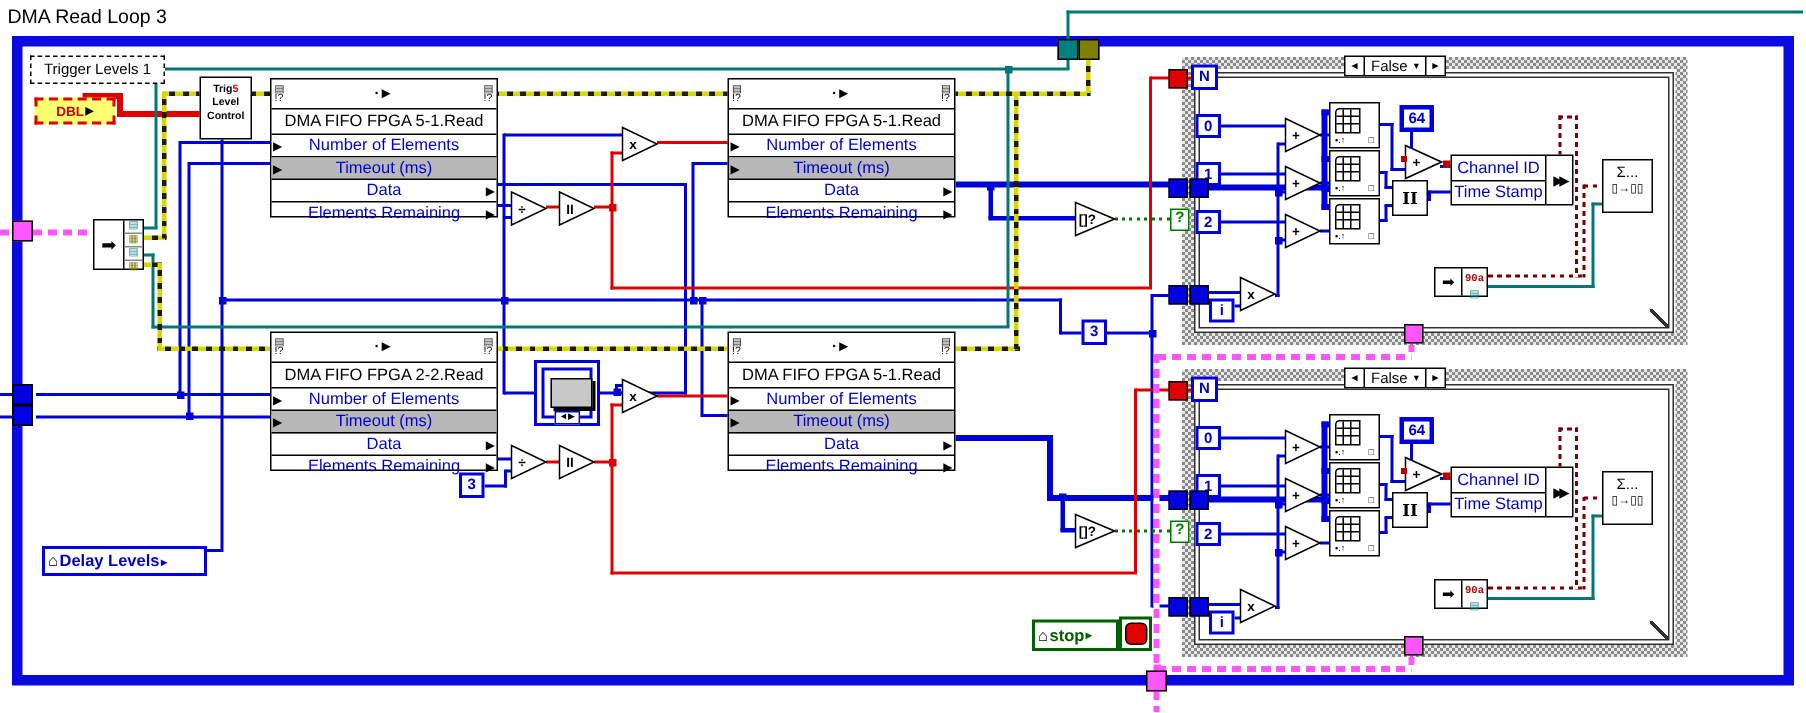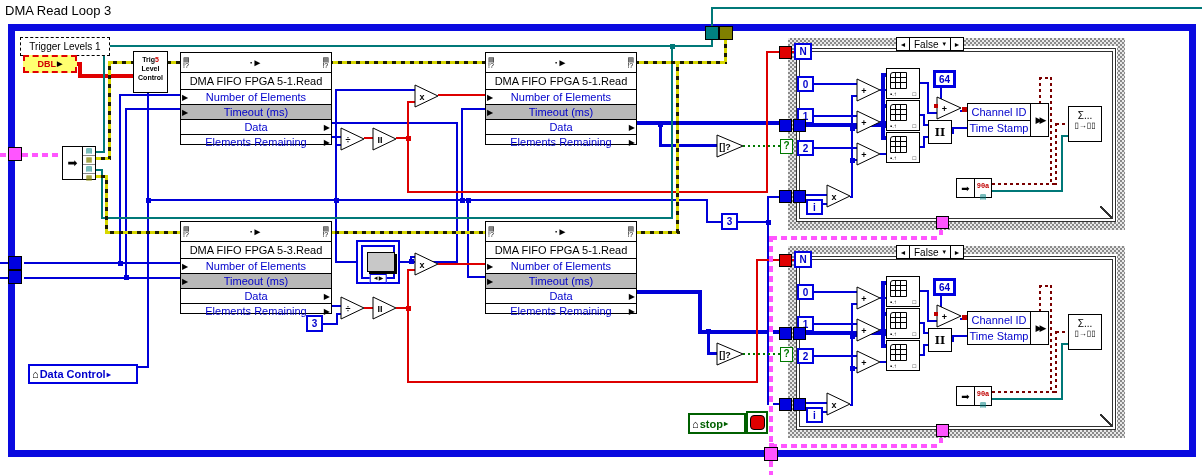--- a/index.html
+++ b/index.html
@@ -199,21 +199,21 @@
     <div class="dot" style="left: 466px; top: 198px; width: 5px; height: 5px; background: rgb(0, 0, 216);"></div>
     <div class="dot" style="left: 658px; top: 122px; width: 5px; height: 5px; background: rgb(0, 0, 216);"></div>
     <div class="dot" style="left: 706px; top: 329px; width: 5px; height: 5px; background: rgb(0, 0, 216);"></div>
     <div class="dot" style="left: 766px; top: 220px; width: 5px; height: 5px; background: rgb(0, 0, 216);"></div>
     <div class="dot" style="left: 409px; top: 259px; width: 5px; height: 5px; background: rgb(0, 0, 216);"></div>
     <div class="dot" style="left: 406px; top: 136px; width: 5px; height: 5px; background: rgb(221, 0, 0);"></div>
     <div class="dot" style="left: 406px; top: 306px; width: 5px; height: 5px; background: rgb(221, 0, 0);"></div>
     <div class="dot" style="left: 670px; top: 44px; width: 5px; height: 5px; background: rgb(0, 120, 120);"></div>
     <div class="dot" style="left: 769px; top: 443px; width: 5px; height: 5px; background: rgb(255, 85, 255);"></div>
     <div class="dashedlbl" style="left: 20px; top: 37px; width: 88px; height: 17px;">Trigger Levels 1</div>
-    <div class="dbl" style="left: 23px; top: 55px; width: 54px; height: 18px;">
+    <div class="dbl" style="left: 23px; top: 65px; width: 54px; height: 18px;">
       <span>DBL</span>
       <span style="color:#000;font-size:7px">▶</span>
     </div>
     <div class="trig" style="left: 133px; top: 51px; width: 35px; height: 42px;"><span>Trig</span><span style="color:#d00000">5</span><br><span>Level</span><br><span>Control</span></div>
     <div class="unb" style="left: 62px; top: 146px; width: 34px; height: 34px;">
       <span class="l">➡</span>
       <span class="r">
         <span style="color:#008080">▤</span>
         <span style="color:#808000">▦</span>
         <span style="color:#008080">▤</span>
@@ -279,21 +279,21 @@
       </div>
     </div>
     <div class="dma" style="left: 180px; top: 221px; width: 152px; height: 93px;">
       <div class="hd">
         <span class="pgi">▤
 !?</span>
         <span class="ctr">∙►</span>
         <span class="pgi">▤
 !?</span>
       </div>
-      <div class="ttl">DMA FIFO FPGA 5-3.Read</div>
+      <div class="ttl">DMA FIFO FPGA 2-2.Read</div>
       <div class="row">
         <span class="arl">▶</span>
         <span>Number of Elements</span>
       </div>
       <div class="row gray">
         <span class="arl">▶</span>
         <span>Timeout (ms)</span>
       </div>
       <div class="row">
         <span>Data</span>
@@ -375,21 +375,21 @@
     <div class="tri" style="left: 716px; top: 342px; width: 28px; height: 24px;">
       <svg width="28" height="24" style="display:block">
         <polygon points="1,1 27,12 1,23" fill="#fff" stroke="#000"></polygon>
         <text x="8.96" y="15.5" font-size="9" font-weight="bold" text-anchor="middle" fill="#000">[]?</text>
       </svg>
     </div>
     <div class="const" style="left: 721px; top: 213px; width: 17px; height: 17px;">3</div>
     <div class="const" style="left: 306px; top: 315px; width: 17px; height: 17px;">3</div>
     <div class="ref" style="left: 28px; top: 364px; width: 110px; height: 20px; border: 2px solid rgb(0, 0, 224); color: rgb(0, 0, 204); font-size: 11px;">
       <span style="color:#000">⌂</span>
-      <span>Data Control</span>
+      <span>Delay Levels</span>
       <span style="font-size:8px">▸</span>
     </div>
     <div class="ref" style="left: 688px; top: 413px; width: 58px; height: 21px; border: 2px solid rgb(0, 96, 0); color: rgb(0, 96, 0); font-size: 11px;">
       <span style="color:#000">⌂</span>
       <span>stop</span>
       <span style="font-size:8px">▸</span>
     </div>
     <div class="stopterm" style="left: 746px; top: 411px; width: 22px; height: 23px;">
       <i></i>
     </div>

